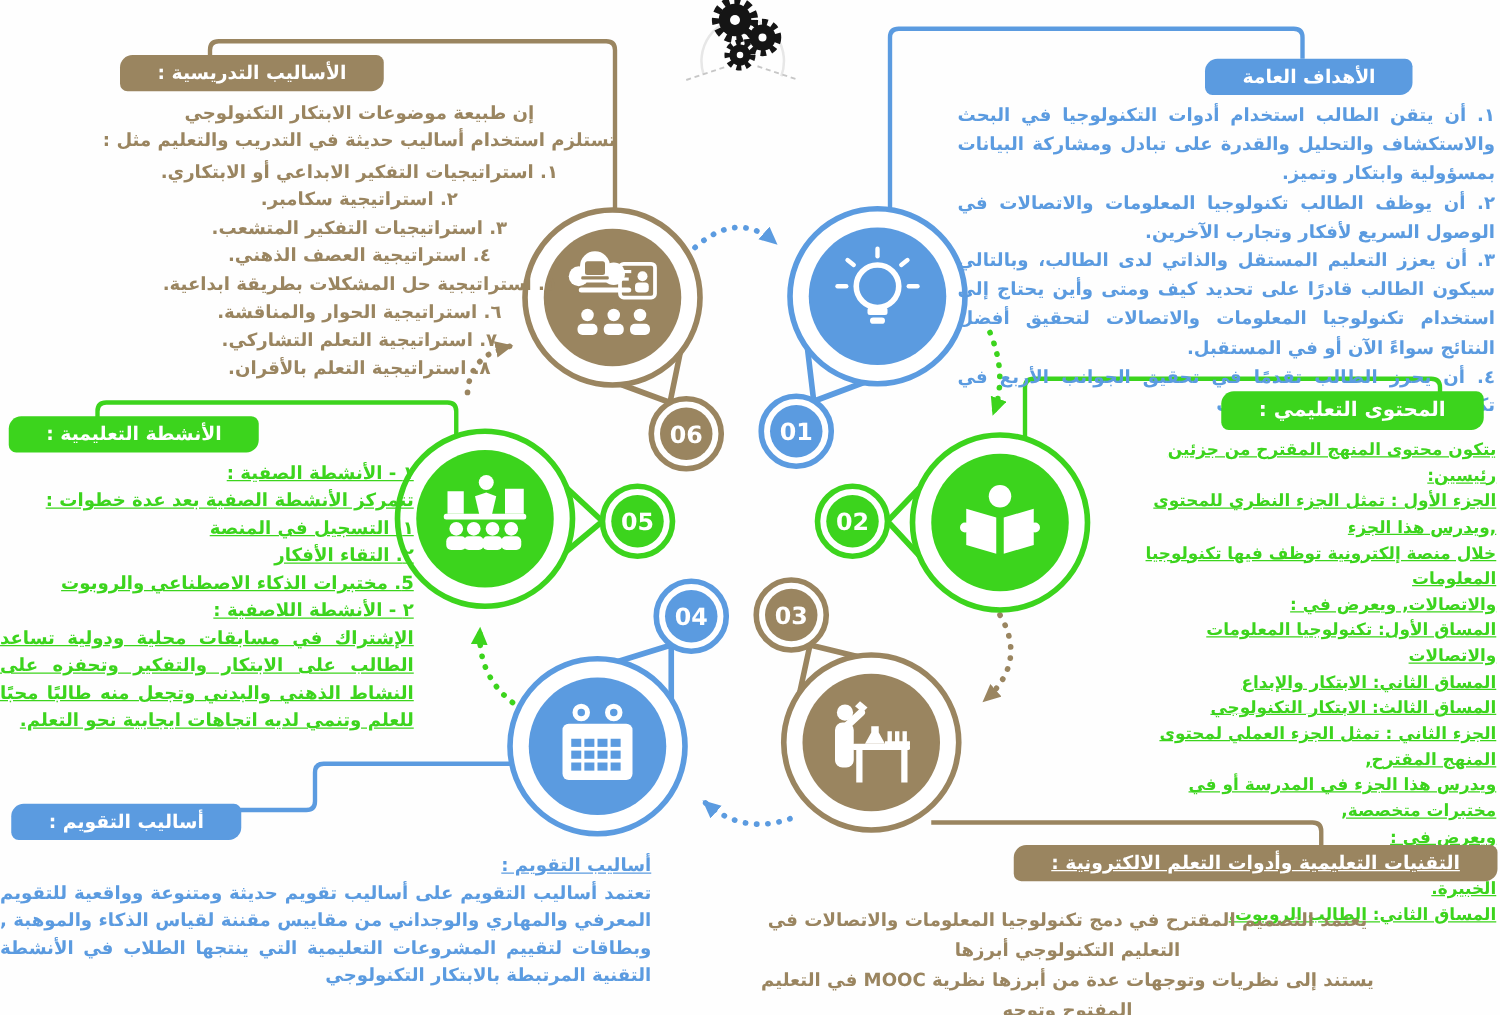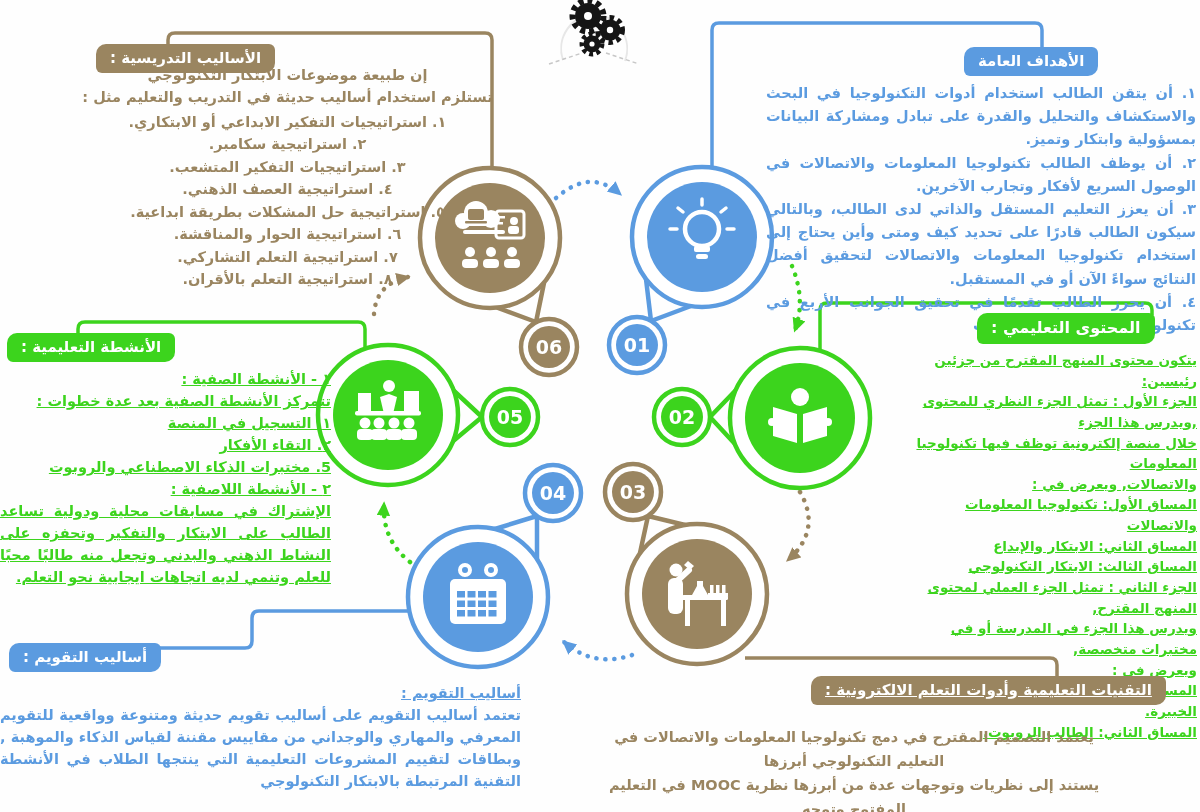--- a/index.html
+++ b/index.html
@@ -7,21 +7,21 @@
   }
   html,body{margin:0;padding:0;background:#fff;}
   #stage{
     position:relative;width:1200px;height:812px;background:#fefefe;overflow:hidden;
     font-family:"DejaVu Sans",sans-serif;font-weight:bold;
   }
   #diagram{position:absolute;left:0;top:0;z-index:1;}
   .txt{position:absolute;z-index:2;direction:rtl;}
   .badge{
     position:absolute;z-index:3;color:#fff;direction:rtl;white-space:nowrap;
-    font-size:15px;line-height:1.35;padding:4px 14px 5px;border-radius:10px 6px 10px 6px;
+    font-size:15px;line-height:1.35;padding:4px 30px 5px;border-radius:10px 6px 10px 6px;
   }
   .bg-brown{background:var(--brown);} .bg-blue{background:var(--blue);} .bg-green{background:var(--green);}
   .c-brown{color:var(--brown);} .c-blue{color:var(--blue);} .c-green{color:var(--green);}
 
   .center{text-align:center;} .right{text-align:right;text-decoration:underline;}
   .just > div, .just-p{text-align:justify;}
   .lines{line-height:1.55;} .f-brown{fill:var(--brown);} .f-blue{fill:var(--blue);} .f-green{fill:var(--green);}
   .s-brown{stroke:var(--brown);} .s-blue{stroke:var(--blue);} .s-green{stroke:var(--green);}
   .ring{fill:#fff;stroke-width:4.5;}
   .pinch{fill:none;stroke-width:4.5;stroke-linejoin:round;stroke-linecap:round;}
@@ -227,21 +227,21 @@
     </g>
   </svg>
 
   <div class="badge bg-brown" style="left:96px;top:44px;">الأساليب التدريسية :</div>
   <div class="badge bg-blue" style="left:964px;top:47px;">الأهداف العامة</div>
   <div class="badge bg-green" style="left:977px;top:313px;font-size:16px;">المحتوى التعليمي :</div>
   <div class="badge bg-green" style="left:7px;top:333px;">الأنشطة التعليمية :</div>
   <div class="badge bg-blue" style="left:9px;top:643px;">أساليب التقويم :</div>
   <div class="badge bg-brown" style="left:811px;top:676px;text-decoration:underline;">التقنيات التعليمية وأدوات التعلم الالكترونية :</div>
 
-  <div class="txt c-brown center lines" style="left:55px;top:64px;width:465px;font-size:14.5px;">
+  <div class="txt c-brown center lines" style="left:55px;top:80px;width:465px;font-size:14.5px;">
     <div style="margin-bottom:2px;">
         <div>إن طبيعة موضوعات الابتكار التكنولوجي</div>
         <div>تستلزم استخدام أساليب حديثة في التدريب والتعليم مثل :</div>
       </div>
     <div>
         <div>١. استراتيجيات التفكير الابداعي أو الابتكاري.</div>
         <div>٢. استراتيجية سكامبر.</div>
         <div>٣. استراتيجيات التفكير المتشعب.</div>
         <div>٤. استراتيجية العصف الذهني.</div>
         <div>٥. استراتيجية حل المشكلات بطريقة ابداعية.</div>

